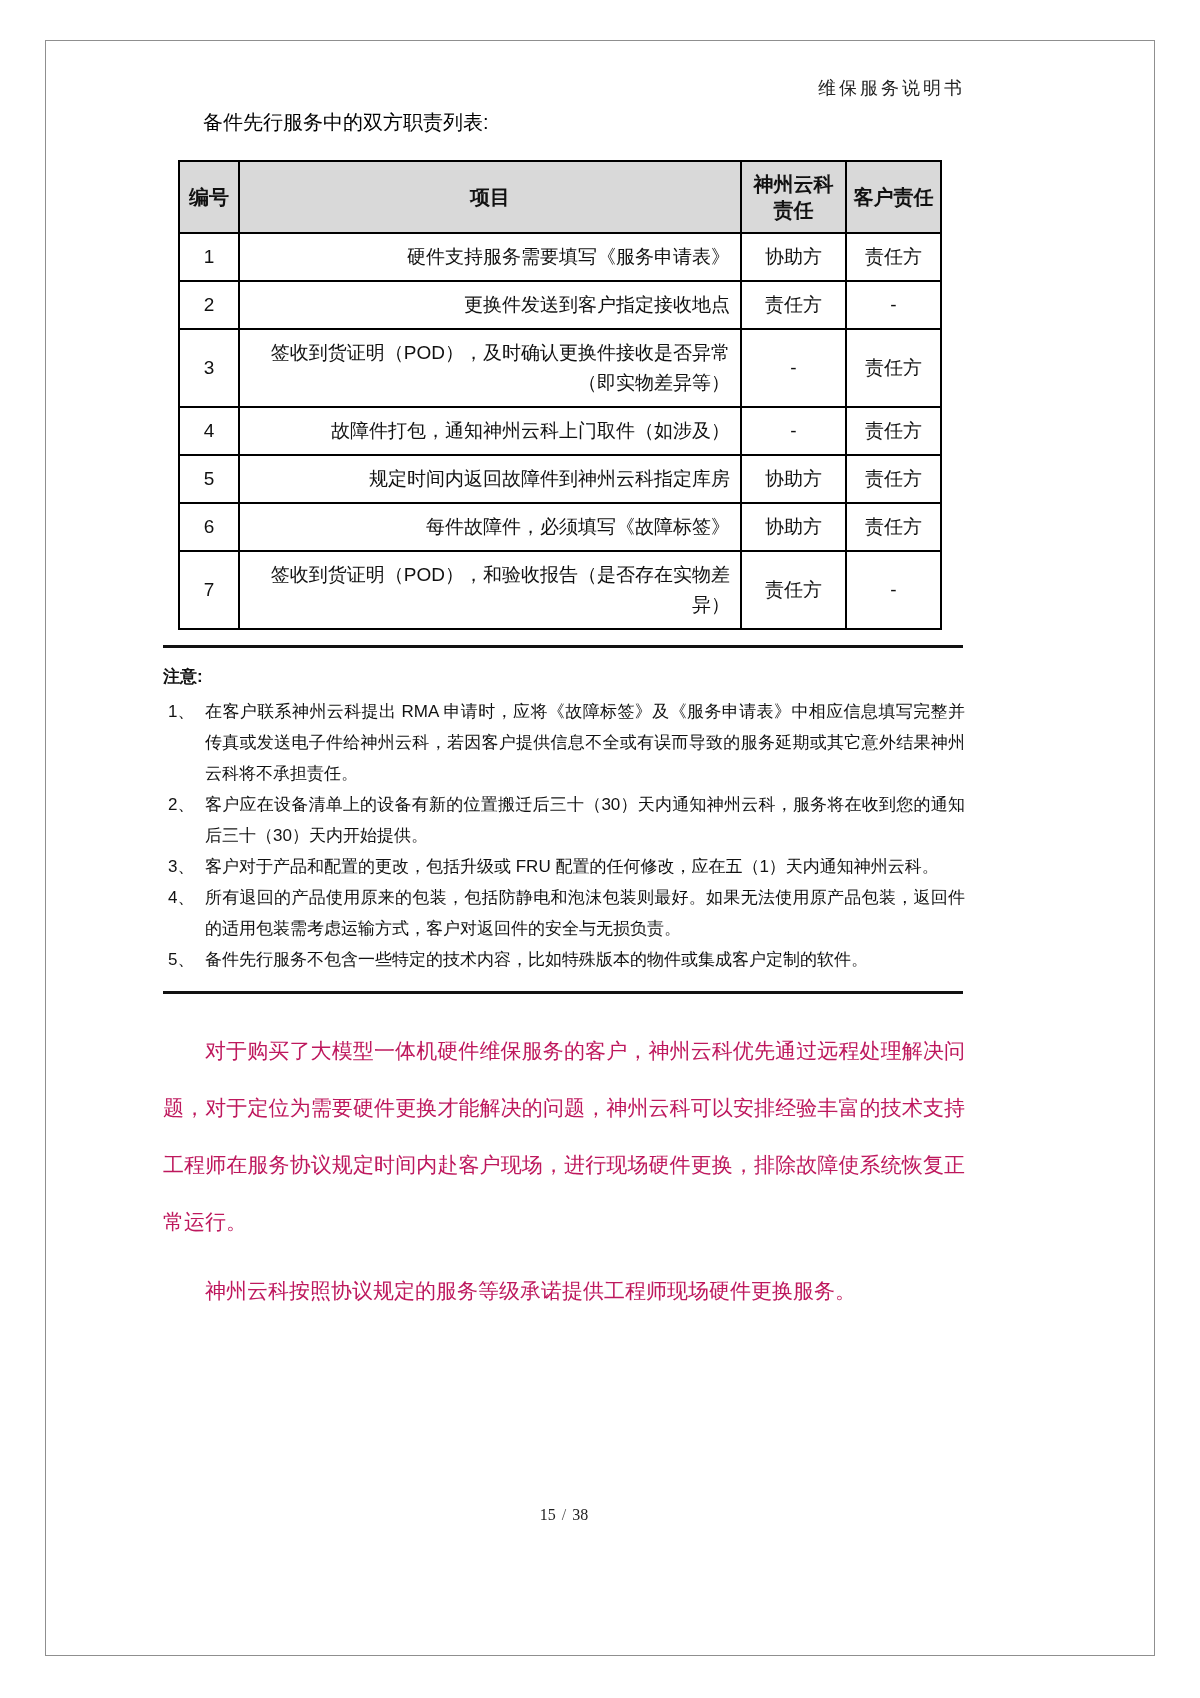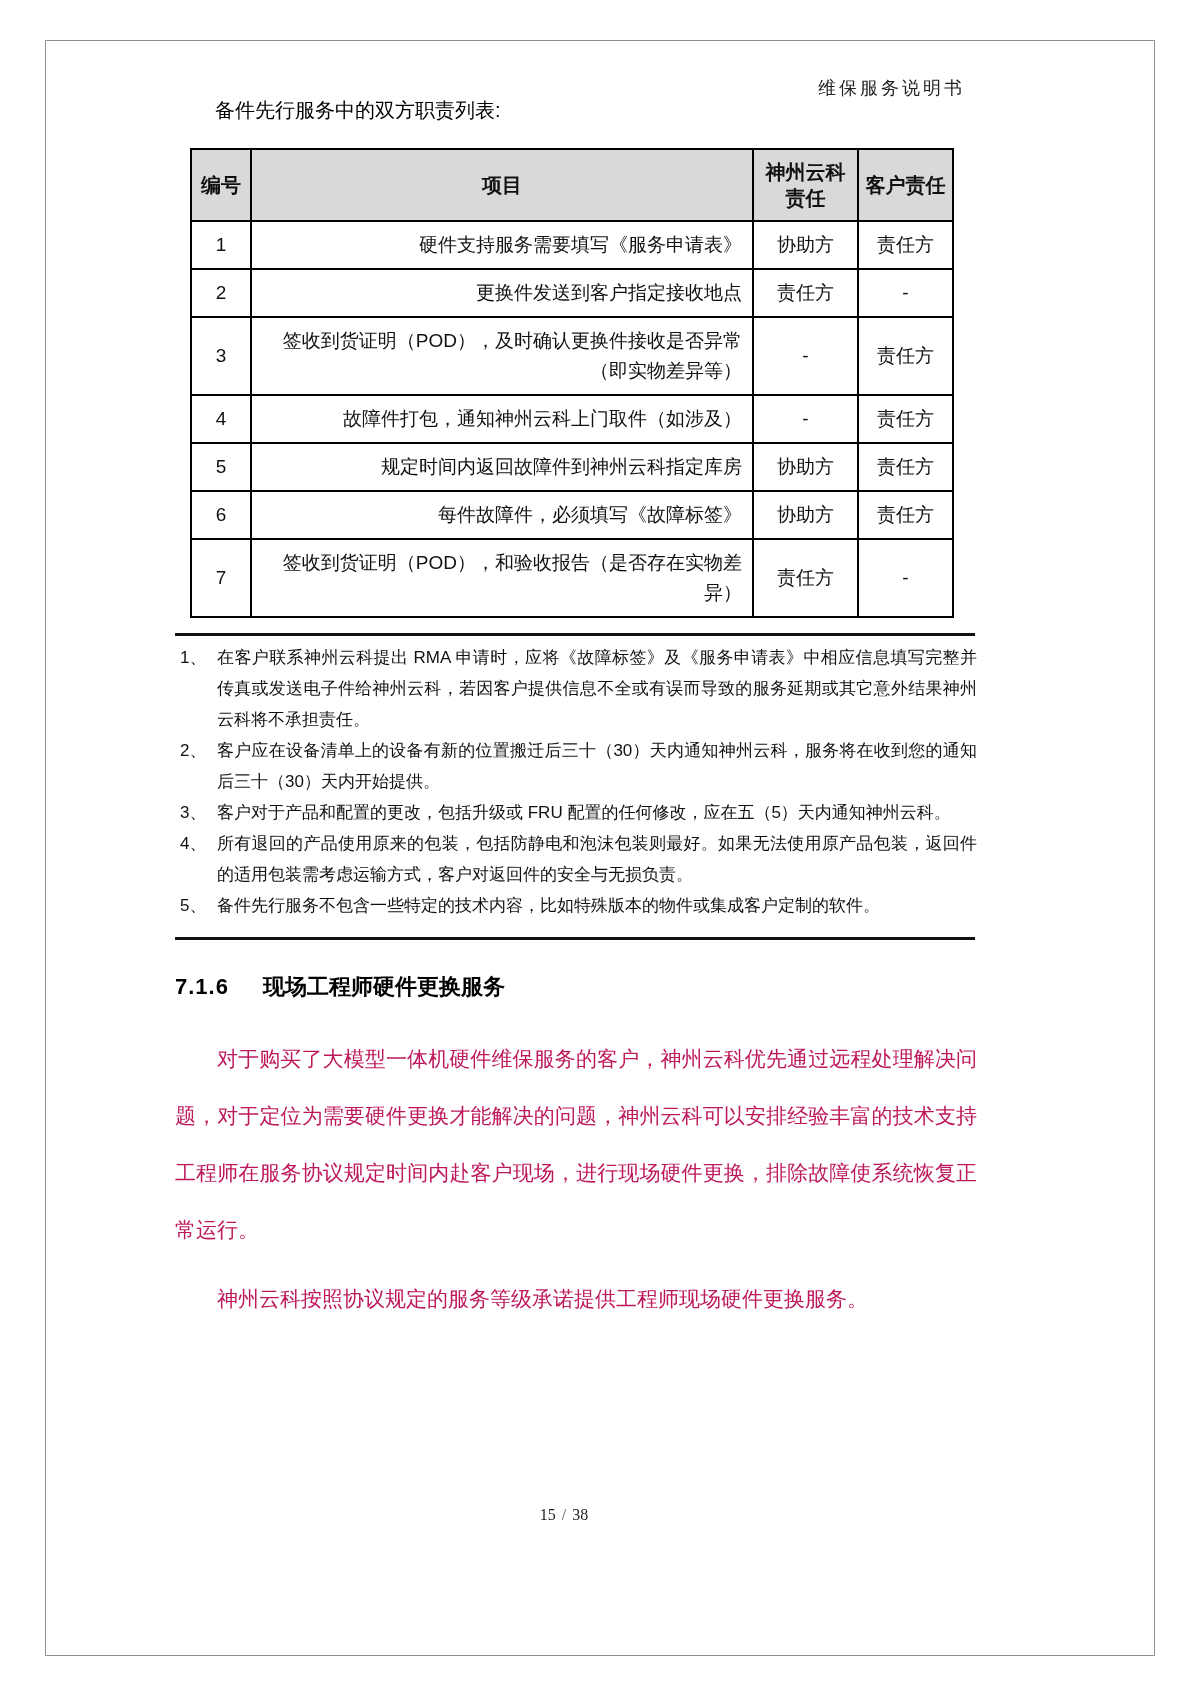--- a/index.html
+++ b/index.html
@@ -19,24 +19,23 @@
   .doc-header {
     position: absolute;
     top: 76px; right: 235px;
     font-family: Liberation Mono, monospace;
     font-size: 18px;
     letter-spacing: 3px;
     color: #222;
   }
   .content {
     position: absolute;
-    left: 163px; top: 4px;
+    left: 163px; top: 16px;
     width: 802px;
     padding-top: 92px;
-    margin-left: 12px;
   }
   .intro {
     font-size: 20px;
     text-indent: 2em;
     line-height: 28px;
     color: #000;
   }
   table.resp-table {
     margin-top: 24px;
     margin-left: 15px;
@@ -196,49 +195,47 @@
         <td class="cell-no">7</td>
         <td class="cell-item">签收到货证明（POD），和验收报告（是否存在实物差异）</td>
         <td class="cell-vendor">责任方</td>
         <td class="cell-cust">-</td>
       </tr>
     </tbody>
   </table>
 
   <div class="rule"></div>
 
+  <p class="notes-label">注意:</p>
 
   <div class="notes">
     <div class="note-item">
       <span class="note-num">1、</span>
       <span class="note-text">在客户联系神州云科提出 RMA 申请时，应将《故障标签》及《服务申请表》中相应信息填写完整并传真或发送电子件给神州云科，若因客户提供信息不全或有误而导致的服务延期或其它意外结果神州云科将不承担责任。</span>
     </div>
     <div class="note-item">
       <span class="note-num">2、</span>
       <span class="note-text">客户应在设备清单上的设备有新的位置搬迁后三十（30）天内通知神州云科，服务将在收到您的通知后三十（30）天内开始提供。</span>
     </div>
     <div class="note-item">
       <span class="note-num">3、</span>
-      <span class="note-text">客户对于产品和配置的更改，包括升级或 FRU 配置的任何修改，应在五（5）天内通知神州云科。</span>
+      <span class="note-text">客户对于产品和配置的更改，包括升级或 FRU 配置的任何修改，应在五（1）天内通知神州云科。</span>
     </div>
     <div class="note-item">
       <span class="note-num">4、</span>
       <span class="note-text">所有退回的产品使用原来的包装，包括防静电和泡沫包装则最好。如果无法使用原产品包装，返回件的适用包装需考虑运输方式，客户对返回件的安全与无损负责。</span>
     </div>
     <div class="note-item">
       <span class="note-num">5、</span>
       <span class="note-text">备件先行服务不包含一些特定的技术内容，比如特殊版本的物件或集成客户定制的软件。</span>
     </div>
   </div>
 
   <div class="rule rule-2"></div>
 
-  <h2 class="section-heading">
-    <span class="section-number">7.1.6</span><span>现场工程师硬件更换服务</span>
-  </h2>
 
   <p class="body-para">对于购买了大模型一体机硬件维保服务的客户，神州云科优先通过远程处理解决问题，对于定位为需要硬件更换才能解决的问题，神州云科可以安排经验丰富的技术支持工程师在服务协议规定时间内赴客户现场，进行现场硬件更换，排除故障使系统恢复正常运行。</p>
   <p class="body-para tight">神州云科按照协议规定的服务等级承诺提供工程师现场硬件更换服务。</p>
 
 </div>
 
 <div class="page-footer">
   <span class="page-num">15</span><span class="sep">/</span><span class="total-pages">38</span>
 </div>
 

